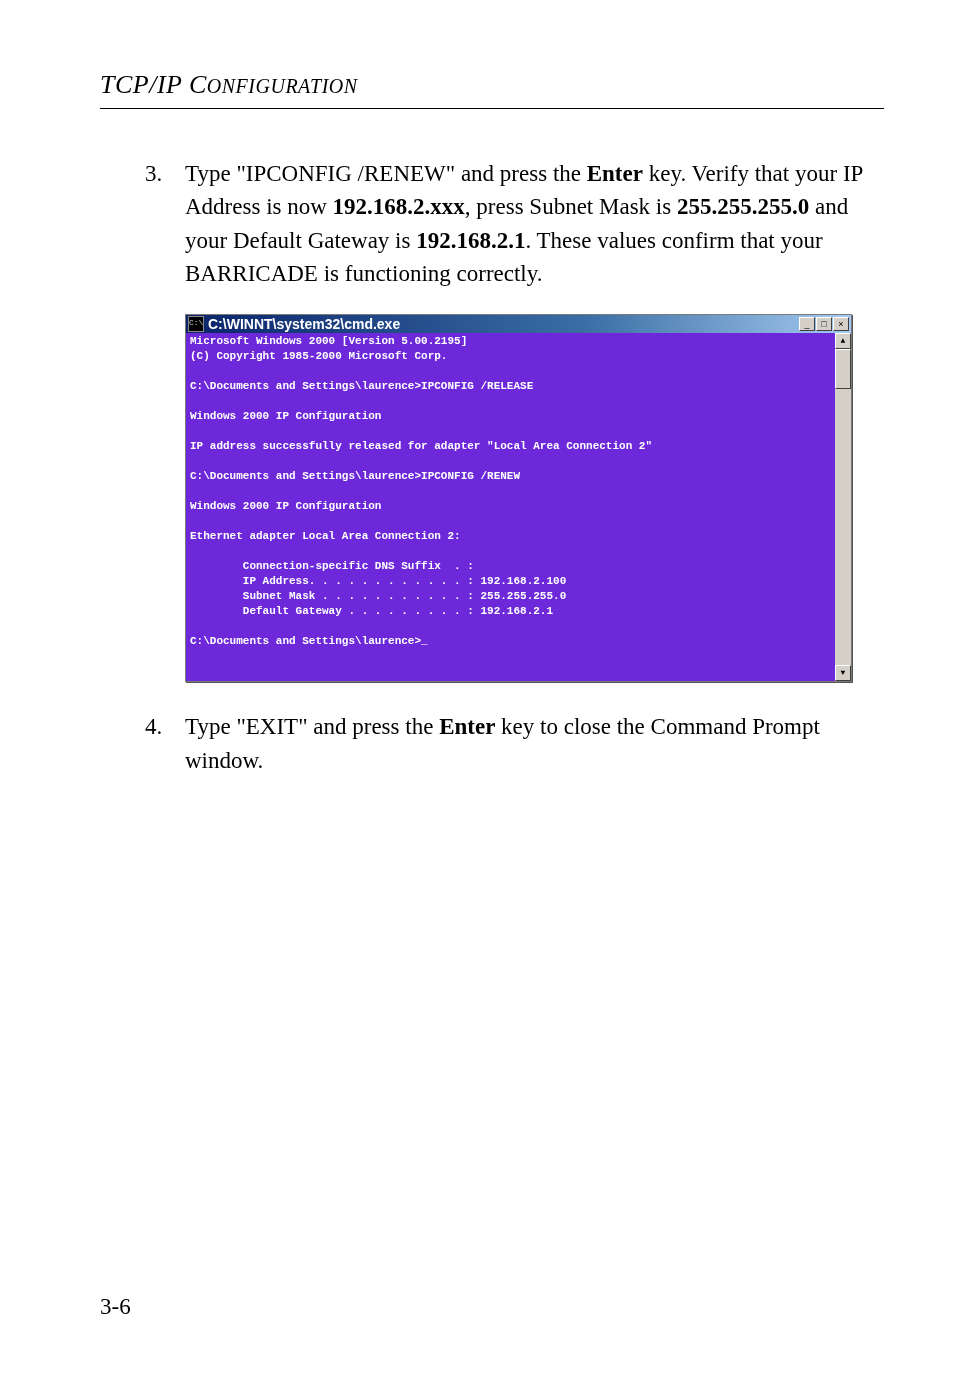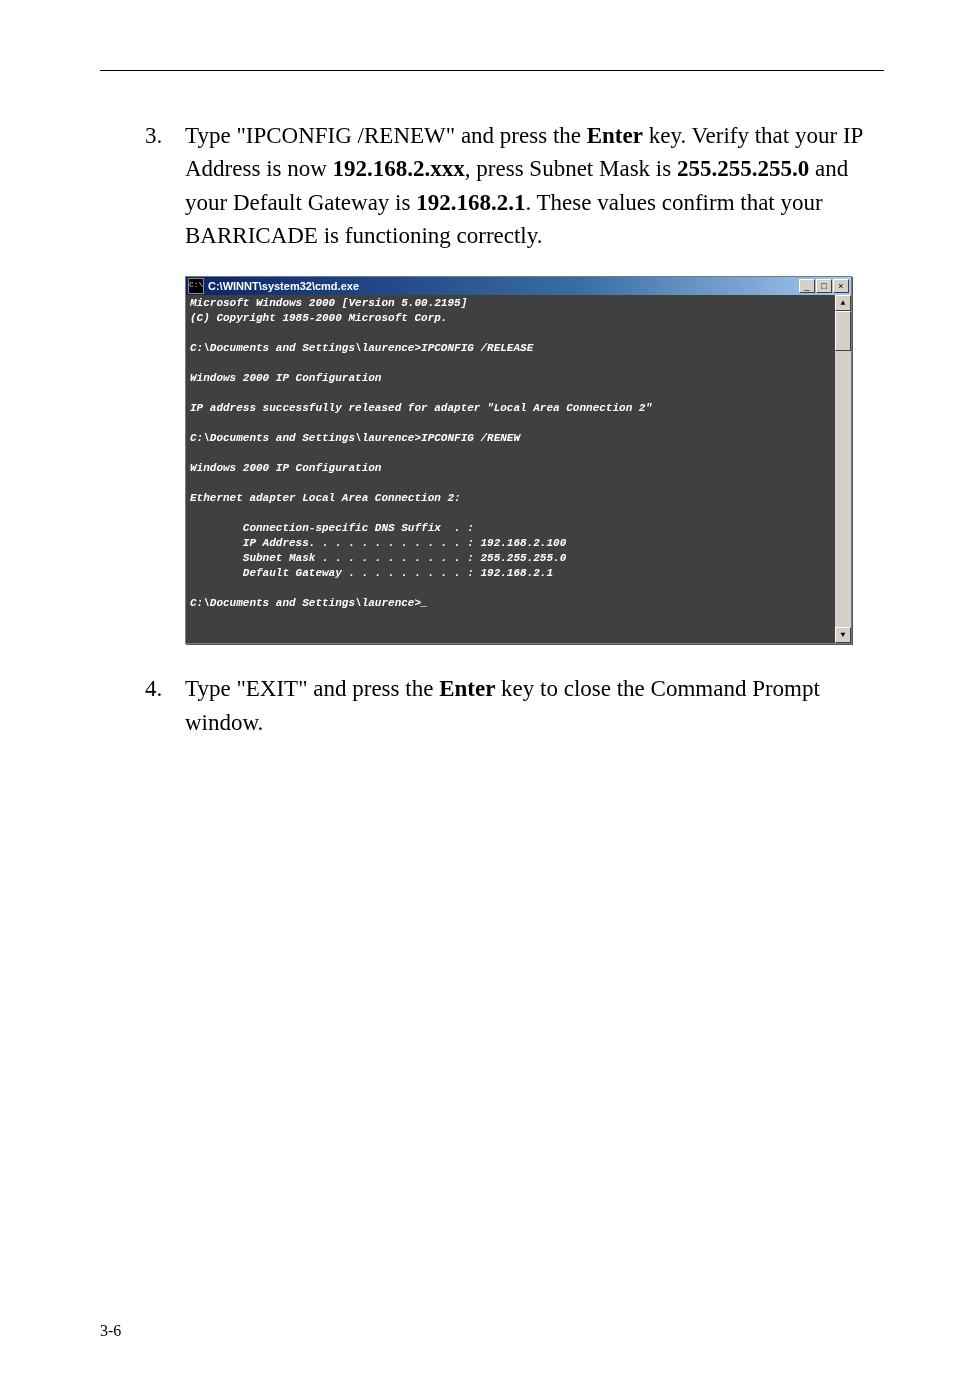--- a/index.html
+++ b/index.html
@@ -73,21 +73,21 @@
     border: 1px solid #888;
     margin-right: 4px;
     font-size: 8px;
     line-height: 12px;
     text-align: center;
     color:#ccc;
   }
   .titlebar .title-text {
     flex: 1;
     font-family: Tahoma, Arial, sans-serif;
-    font-size: 11px;
+    font-size: 14px;
     font-weight: bold;
     white-space: nowrap;
     overflow: hidden;
   }
   .win-btns {
     display: flex;
     gap: 1px;
   }
   .win-btn {
     width: 16px;
@@ -98,22 +98,21 @@
     border-bottom-color: #404040;
     font-family: Tahoma, Arial, sans-serif;
     font-size: 9px;
     line-height: 12px;
     text-align: center;
     color: #000;
     box-sizing: border-box;
   }
   .cmd-body-wrap {
     display: flex;
-    background: #404040;
-    font-style: italic;
+    background: #6d28d9;
   }
   .cmd-body {
     flex: 1;
     color: #fff;
     padding: 1px 4px 2px 4px;
     white-space: pre;
     min-height: 300px;
     font-weight: bold;
   }
   .vscroll {
@@ -146,31 +145,34 @@
     right: 0;
     height: 40px;
     background: #d4d0c8;
     border: 1px solid #fff;
     border-right-color: #404040;
     border-bottom-color: #404040;
     box-sizing: border-box;
   }
   .page-num {
     position: absolute;
-    bottom: 48px;
+    bottom: 68px;
     left: 100px;
-    font-size: 16px;
+    font-size: 23px;
     text-align: right;
   }
 </style>
 </head>
 <body>
 
 <div class="page">
 
+  <div class="heading">
+    <span><span>TCP/IP C</span><span style="font-size:20px">ONFIGURATION</span></span>
+  </div>
   <hr class="rule">
 
   <ol class="steps">
     <li>
       <div class="step-num">3.</div>
       <div class="step-body">
         <span>Type "IPCONFIG /RENEW" and press the </span><b>Enter</b><span> key. Verify that your IP Address is now </span><b>192.168.2.xxx</b><span>, press Subnet Mask is </span><b>255.255.255.0</b><span> and your Default Gateway is </span><b>192.168.2.1</b><span>. These values confirm that your BARRICADE is functioning correctly.</span>
       </div>
     </li>
   </ol>

